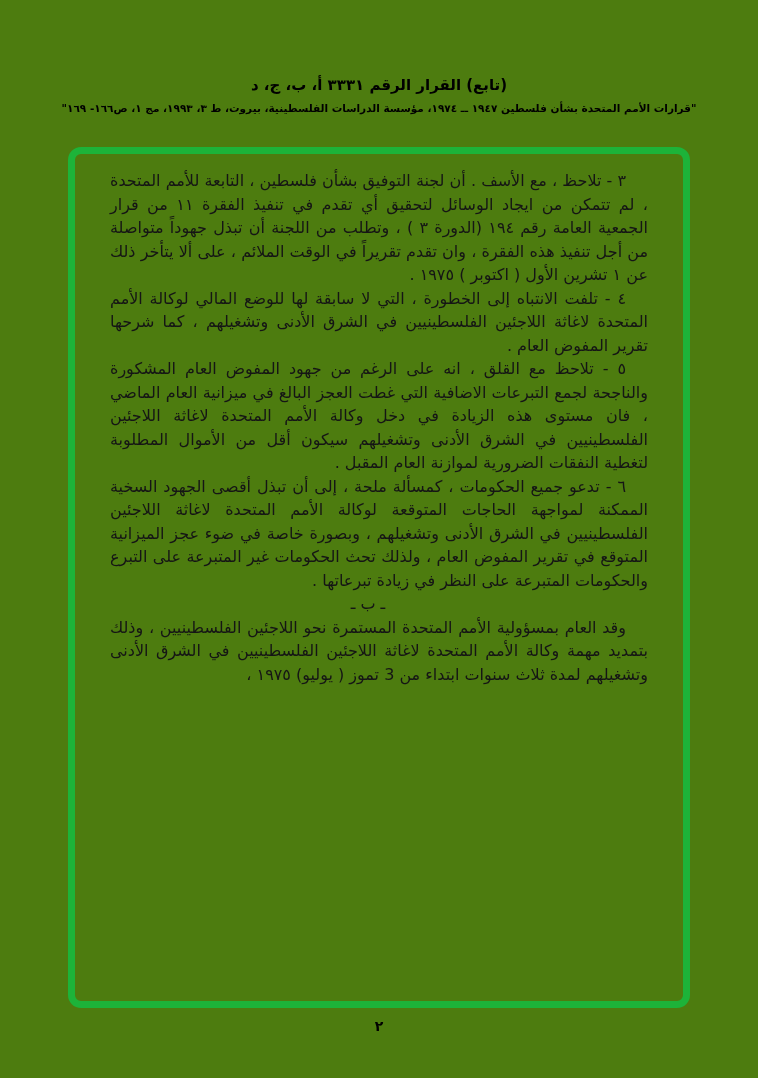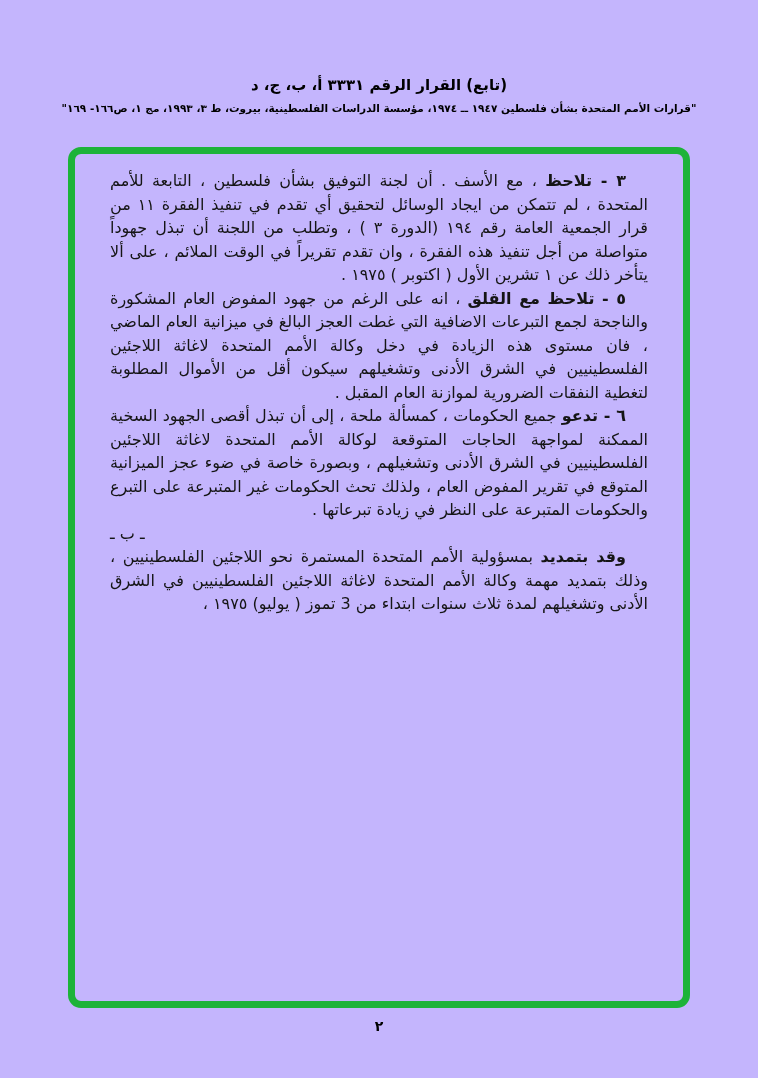--- a/index.html
+++ b/index.html
@@ -6,21 +6,21 @@
   html, body { margin: 0; padding: 0; }
   body {
     width: 758px;
     height: 1078px;
     background: #ffffff;
     font-family: "DejaVu Sans", sans-serif;
     color: #111111;
     position: relative;
     overflow: hidden;
   }
-  .page { position: relative; width: 758px; height: 1078px; background: #c4b5fd; }
+  .page { position: relative; width: 758px; height: 1078px; background: #4d7c0f; }
 
   
   .header {
     position: absolute;
     top: 76px; left: 0; right: 0;
     text-align: center;
     direction: rtl;
   }
   .header-title {
     font-size: 15px;
@@ -55,23 +55,23 @@
     direction: rtl;
     text-align: justify;
     font-size: 16px;
     line-height: 23.5px;
     color: #151515;
   }
   .text-block p {
     margin: 0;
     text-indent: 22px;
   }
-  .bold-lead { font-weight: bold; }
+  .bold-lead { font-weight: normal; }
   .separator {
-    text-align: left;
+    text-align: center;
     text-indent: 0;
     letter-spacing: 2px;
     margin: 1px 0;
   }
   .section-heading {
     font-weight: bold;
     text-indent: 22px;
     margin: 0;
   }
 
@@ -94,28 +94,29 @@
     <div class="header-title">(تابع) القرار الرقم ٣٣٣١ أ، ب، ج، د</div>
     <div class="header-citation">"قرارات الأمم المتحدة بشأن فلسطين ١٩٤٧ ــ ١٩٧٤، مؤسسة الدراسات الفلسطينية، بيروت، ط ٣، ١٩٩٣، مج ١، ص١٦٦- ١٦٩"</div>
   </div>
 
   <div class="frame" style="border-color: rgb(29, 179, 57);"></div>
 
   <div class="text-block" style="color: rgb(21, 21, 21);">
 
     <p><span class="bold-lead">٣ - تلاحظ</span><span> ، مع الأسف . أن لجنة التوفيق بشأن فلسطين ، التابعة للأمم المتحدة ، لم تتمكن من ايجاد الوسائل لتحقيق أي تقدم في تنفيذ الفقرة ١١ من قرار الجمعية العامة رقم ١٩٤ (الدورة ٣ ) ، وتطلب من اللجنة أن تبذل جهوداً متواصلة من أجل تنفيذ هذه الفقرة ، وان تقدم تقريراً في الوقت الملائم ، على ألا يتأخر ذلك عن ١ تشرين الأول ( اكتوبر ) ١٩٧٥ .</span></p>
 
+    <p><span class="bold-lead">٤ - تلفت الانتباه</span><span> إلى الخطورة ، التي لا سابقة لها للوضع المالي لوكالة الأمم المتحدة لاغاثة اللاجئين الفلسطينيين في الشرق الأدنى وتشغيلهم ، كما شرحها تقرير المفوض العام .</span></p>
 
     <p><span class="bold-lead">٥ - تلاحظ مع القلق</span><span> ، انه على الرغم من جهود المفوض العام المشكورة والناجحة لجمع التبرعات الاضافية التي غطت العجز البالغ في ميزانية العام الماضي ، فان مستوى هذه الزيادة في دخل وكالة الأمم المتحدة لاغاثة اللاجئين الفلسطينيين في الشرق الأدنى وتشغيلهم سيكون أقل من الأموال المطلوبة لتغطية النفقات الضرورية لموازنة العام المقبل .</span></p>
 
     <p><span class="bold-lead">٦ - تدعو</span><span> جميع الحكومات ، كمسألة ملحة ، إلى أن تبذل أقصى الجهود السخية الممكنة لمواجهة الحاجات المتوقعة لوكالة الأمم المتحدة لاغاثة اللاجئين الفلسطينيين في الشرق الأدنى وتشغيلهم ، وبصورة خاصة في ضوء عجز الميزانية المتوقع في تقرير المفوض العام ، ولذلك تحث الحكومات غير المتبرعة على التبرع والحكومات المتبرعة على النظر في زيادة تبرعاتها .</span></p>
 
 
     <p class="separator">ـ ب ـ</p>
 
 
-    <p><span class="bold-lead">وقد بتمديد</span><span> بمسؤولية الأمم المتحدة المستمرة نحو اللاجئين الفلسطينيين ، وذلك بتمديد مهمة وكالة الأمم المتحدة لاغاثة اللاجئين الفلسطينيين في الشرق الأدنى وتشغيلهم لمدة ثلاث سنوات ابتداء من 3 تموز ( يوليو) ١٩٧٥ ،</span></p>
+    <p><span class="bold-lead">وقد العام</span><span> بمسؤولية الأمم المتحدة المستمرة نحو اللاجئين الفلسطينيين ، وذلك بتمديد مهمة وكالة الأمم المتحدة لاغاثة اللاجئين الفلسطينيين في الشرق الأدنى وتشغيلهم لمدة ثلاث سنوات ابتداء من 3 تموز ( يوليو) ١٩٧٥ ،</span></p>
 
   </div>
 
   <div class="page-number">٢</div>
 
 </div>
 
 </body></html>

